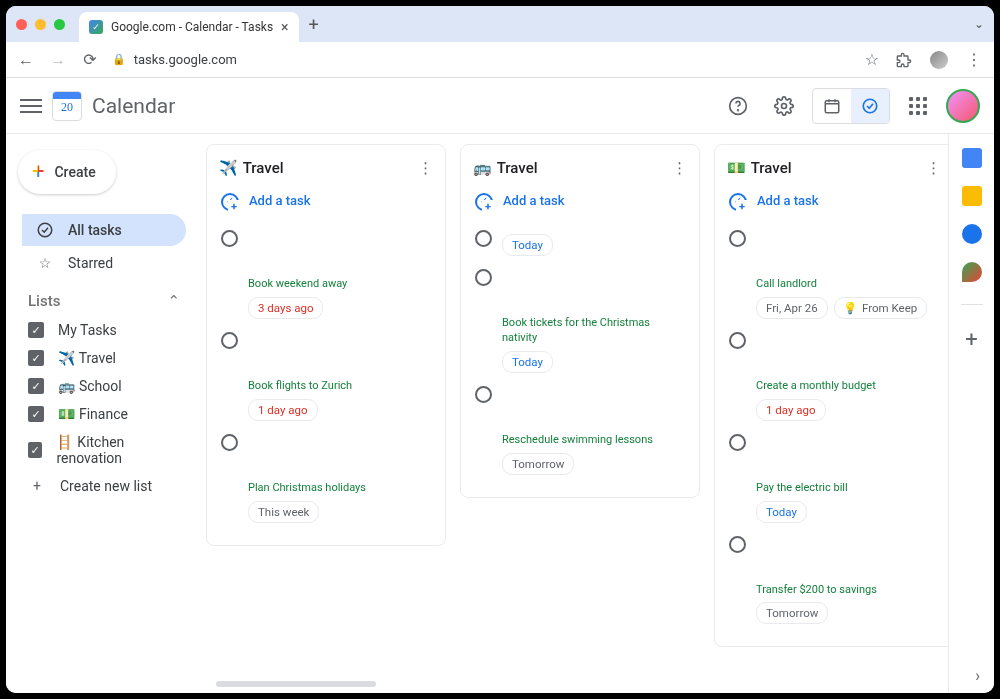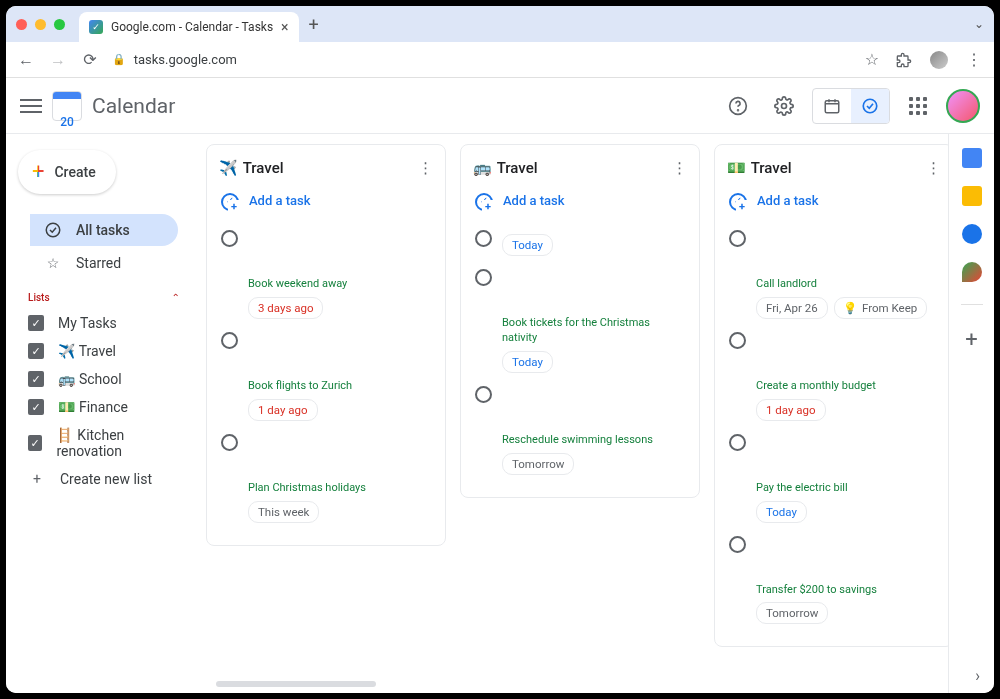--- a/index.html
+++ b/index.html
@@ -21,40 +21,40 @@
 .url { flex:1; font-size:13px; color:#3c4043; display:flex; align-items:center; gap:8px; }
 .lock { color:#5f6368; font-size:11px; }
 .ab-right { display:flex; align-items:center; gap:14px; }
 
 
 .app-hdr { height:56px; display:flex; align-items:center; padding:0 14px; gap:10px; border-bottom:1px solid #e8eaed; }
 .hamb { width:22px; cursor:pointer; }
 .hamb div { height:2px; background:#5f6368; margin:4px 0; }
 .cal-logo { width:30px; height:30px; background:#fff; border:1px solid #dadce0; border-radius:4px; display:flex; align-items:center; justify-content:center; font-size:12px; font-weight:500; color:#1a73e8; position:relative; }
 .cal-logo::before { content:""; position:absolute; top:0; left:0; right:0; height:7px; background:#4285f4; border-radius:3px 3px 0 0; }
-.cal-logo span { position:relative; top:16px; }
+.cal-logo span { position:relative; top:2px;font-family:Liberation Serif, serif; }
 .app-title { font-size:21px; color:#5f6368; font-weight:400; }
 .hdr-sp { flex:1; }
 .hdr-ico { width:36px; height:36px; display:flex; align-items:center; justify-content:center; border-radius:50%; color:#5f6368; cursor:pointer; font-size:18px; }
 .seg { display:flex; border:1px solid #dadce0; border-radius:4px; overflow:hidden; }
 .seg-btn { width:38px; height:34px; display:flex; align-items:center; justify-content:center; color:#5f6368; cursor:pointer; }
 .seg-btn.active { background:#e8f0fe; color:#1a73e8; }
 .apps-grid { display:grid; grid-template-columns:repeat(3,4px); grid-template-rows:repeat(3,4px); gap:3px; }
 .apps-grid span { background:#5f6368; border-radius:1px; }
 .avatar { width:34px; height:34px; border-radius:50%; background:linear-gradient(135deg,#f093fb,#f5576c); border:2px solid #34a853; cursor:pointer; }
 
 
 .body { flex:1; display:flex; overflow:hidden; background:#fff; }
 .sidebar { width:196px; padding:16px 8px; }
 .create-btn { display:inline-flex; align-items:center; gap:10px; padding:11px 20px 11px 14px; border-radius:24px; box-shadow:0 1px 3px rgba(0,0,0,.2); font-size:14px; color:#3c4043; font-weight:500; cursor:pointer; margin-left:4px; }
 .plus { font-size:22px; background:conic-gradient(#ea4335 0 90deg,#4285f4 90deg 180deg,#34a853 180deg 270deg,#fbbc04 270deg); -webkit-background-clip:text; color:transparent; font-weight:400; line-height:1; }
-.sb-item { display:flex; align-items:center; gap:14px; padding:7px 14px; border-radius:0 16px 16px 0; font-size:14px; color:#3c4043; cursor:pointer; margin:2px 16px; }
+.sb-item { display:flex; align-items:center; gap:14px; padding:7px 14px; border-radius:0 16px 16px 0; font-size:14px; color:#3c4043; cursor:pointer; margin:2px 8px; }
 .sb-item.active { background:#d3e3fd; font-weight:500; }
 .sb-ico { width:18px; text-align:center; color:#5f6368; }
-.sb-sec { display:flex; justify-content:space-between; padding:12px 14px 6px; font-size:10px; color:#b91c1c; font-weight:500; }
+.sb-sec { display:flex; justify-content:space-between; padding:12px 14px 6px; font-size:15px; color:#737373; font-weight:500; }
 .sb-list-item { display:flex; align-items:center; gap:14px; padding:6px 14px; font-size:14px; color:#3c4043; cursor:pointer; }
 .chk { width:16px; height:16px; background:#5f6368; border-radius:2px; display:flex; align-items:center; justify-content:center; color:#fff; font-size:11px; }
 .chk::after { content:"✓"; }
 
 .main { flex:1; padding:10px 10px 0 4px; display:flex; gap:14px; overflow-x:auto; align-items:flex-start; }
 .col { flex:0 0 240px; background:#fff; border:1px solid #e8eaed; border-radius:8px; padding:14px 12px 16px; }
 .col-hdr { display:flex; align-items:center; justify-content:space-between; margin-bottom:10px; }
 .col-title { font-size:15px; font-weight:500; color:#202124; display:flex; align-items:center; gap:5px; }
 .kebab { color:#5f6368; cursor:pointer; font-size:15px; }
 .add-task { display:flex; align-items:flex-start; gap:10px; color:#1a73e8; font-size:13px; font-weight:500; cursor:pointer; padding:6px 2px 12px; }

